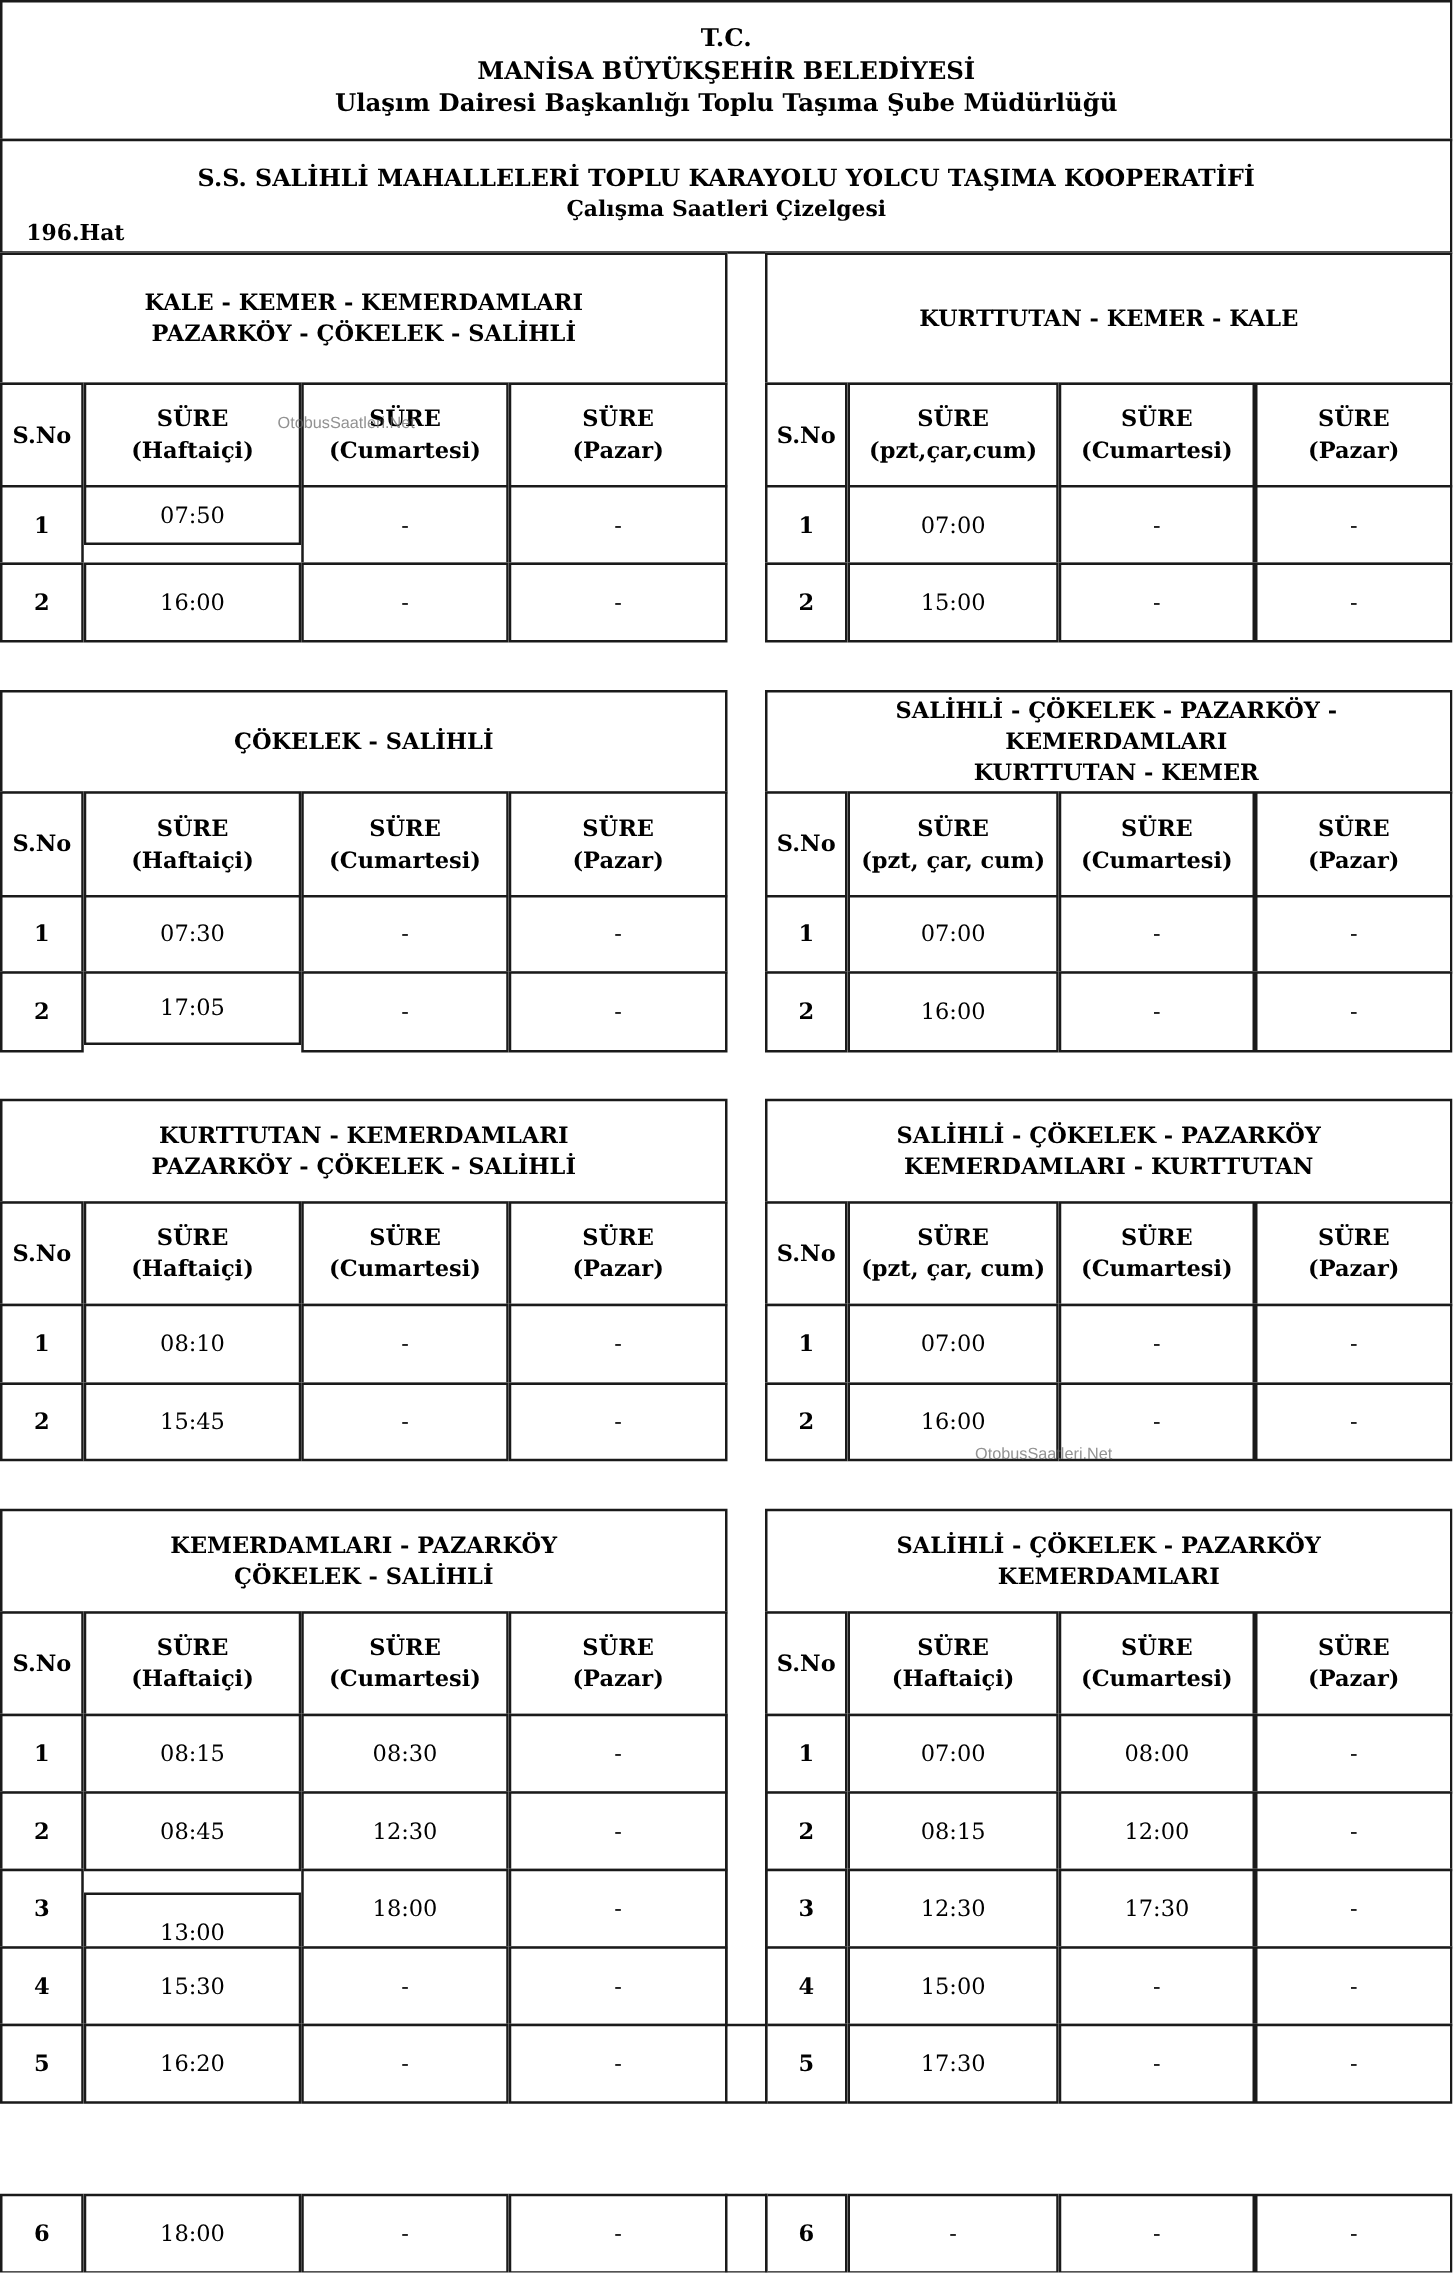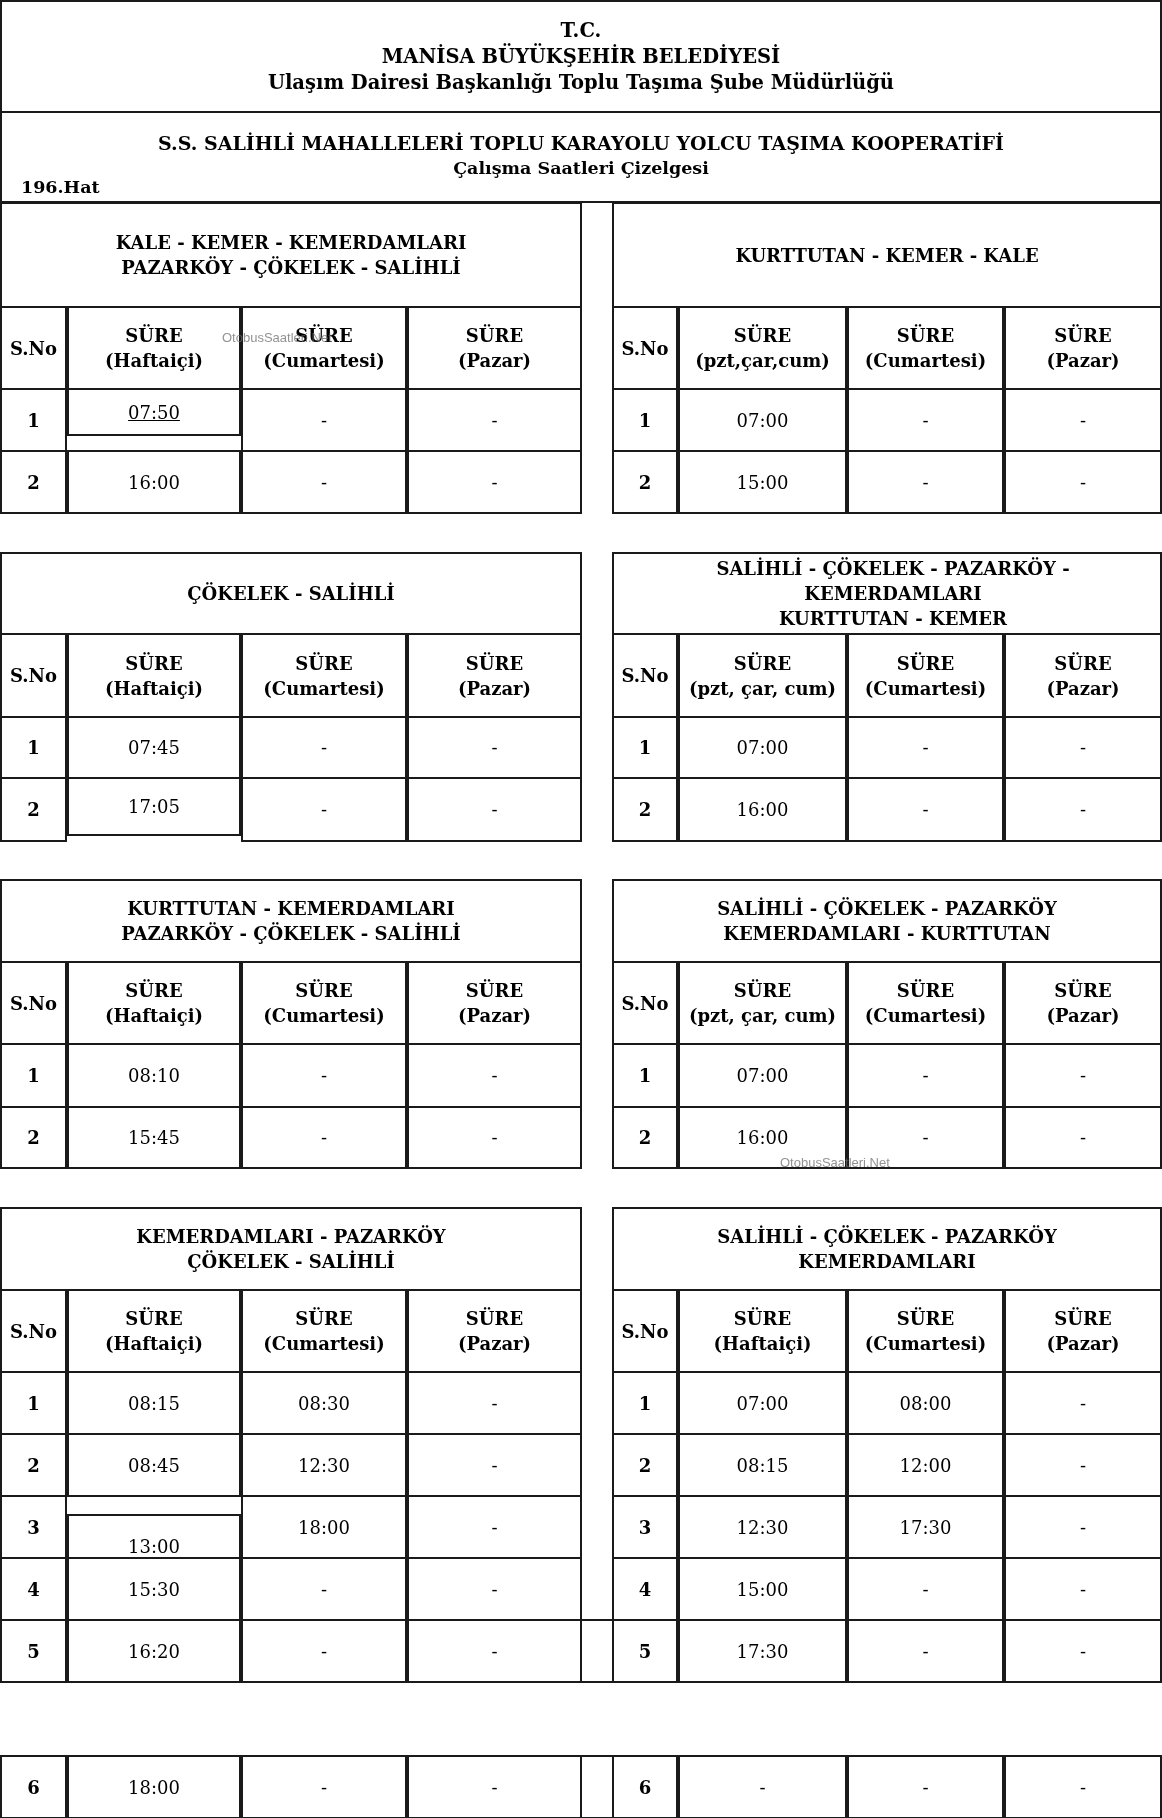--- a/index.html
+++ b/index.html
@@ -55,21 +55,21 @@
       <div>SÜRE</div>
       <div>(Cumartesi)</div>
     </div>
     <div class="cell colhdr" style="left: 407px; top: 306px; width: 175px; height: 84px;">
       <div>SÜRE</div>
       <div>(Pazar)</div>
     </div>
     <div class="cell sno" style="left: 0px; top: 388px; width: 67px; height: 64px;">
       <div>1</div>
     </div>
-    <div class="cell val" style="left: 67px; top: 388px; width: 174px; height: 48px; text-decoration: underline;">
+    <div class="cell val" style="left: 67px; top: 388px; width: 174px; height: 48px;">
       <div>07:50</div>
     </div>
     <div class="cell val" style="left: 241px; top: 388px; width: 166px; height: 64px;">
       <div>-</div>
     </div>
     <div class="cell val" style="left: 407px; top: 388px; width: 175px; height: 64px;">
       <div>-</div>
     </div>
     <div class="cell sno" style="left: 0px; top: 450px; width: 67px; height: 64px;">
       <div>2</div>
@@ -140,21 +140,21 @@
       <div>(Cumartesi)</div>
     </div>
     <div class="cell colhdr" style="left: 407px; top: 633px; width: 175px; height: 85px;">
       <div>SÜRE</div>
       <div>(Pazar)</div>
     </div>
     <div class="cell sno" style="left: 0px; top: 716px; width: 67px; height: 63px;">
       <div>1</div>
     </div>
     <div class="cell val" style="left: 67px; top: 716px; width: 174px; height: 63px;">
-      <div>07:45</div>
+      <div>07:30</div>
     </div>
     <div class="cell val" style="left: 241px; top: 716px; width: 166px; height: 63px;">
       <div>-</div>
     </div>
     <div class="cell val" style="left: 407px; top: 716px; width: 175px; height: 63px;">
       <div>-</div>
     </div>
     <div class="cell sno" style="left: 0px; top: 777px; width: 67px; height: 65px;">
       <div>2</div>
     </div>

